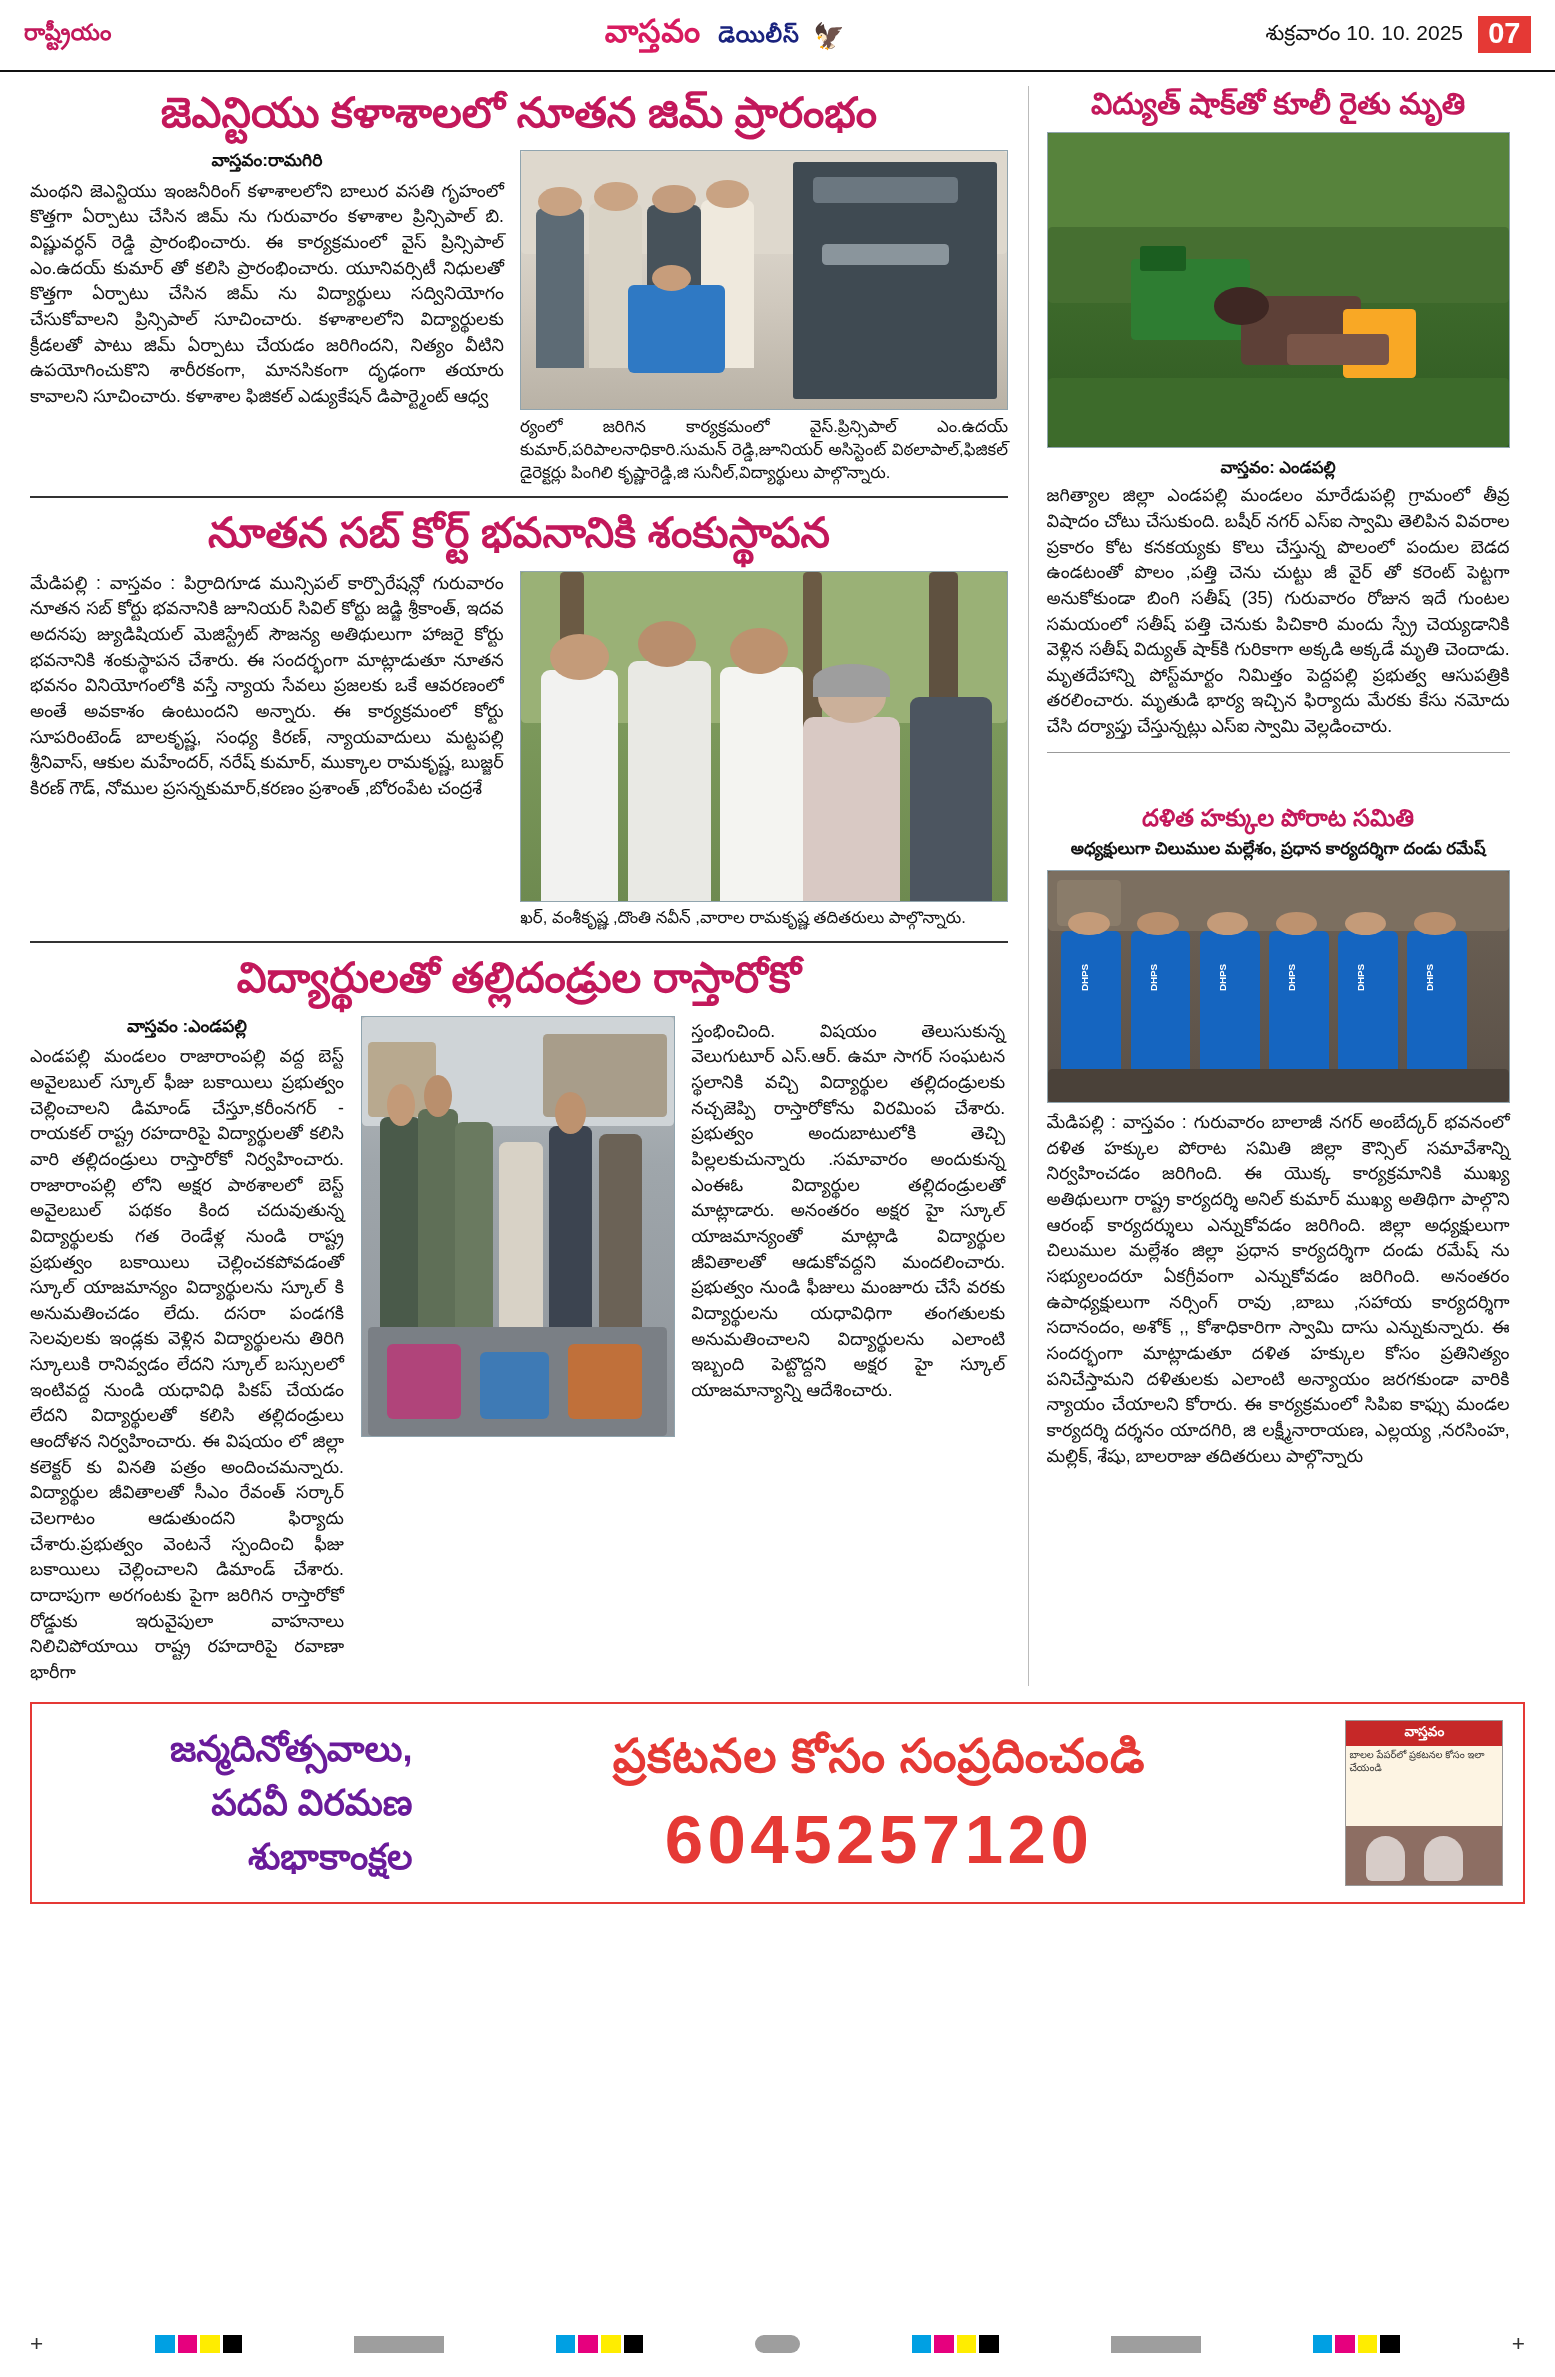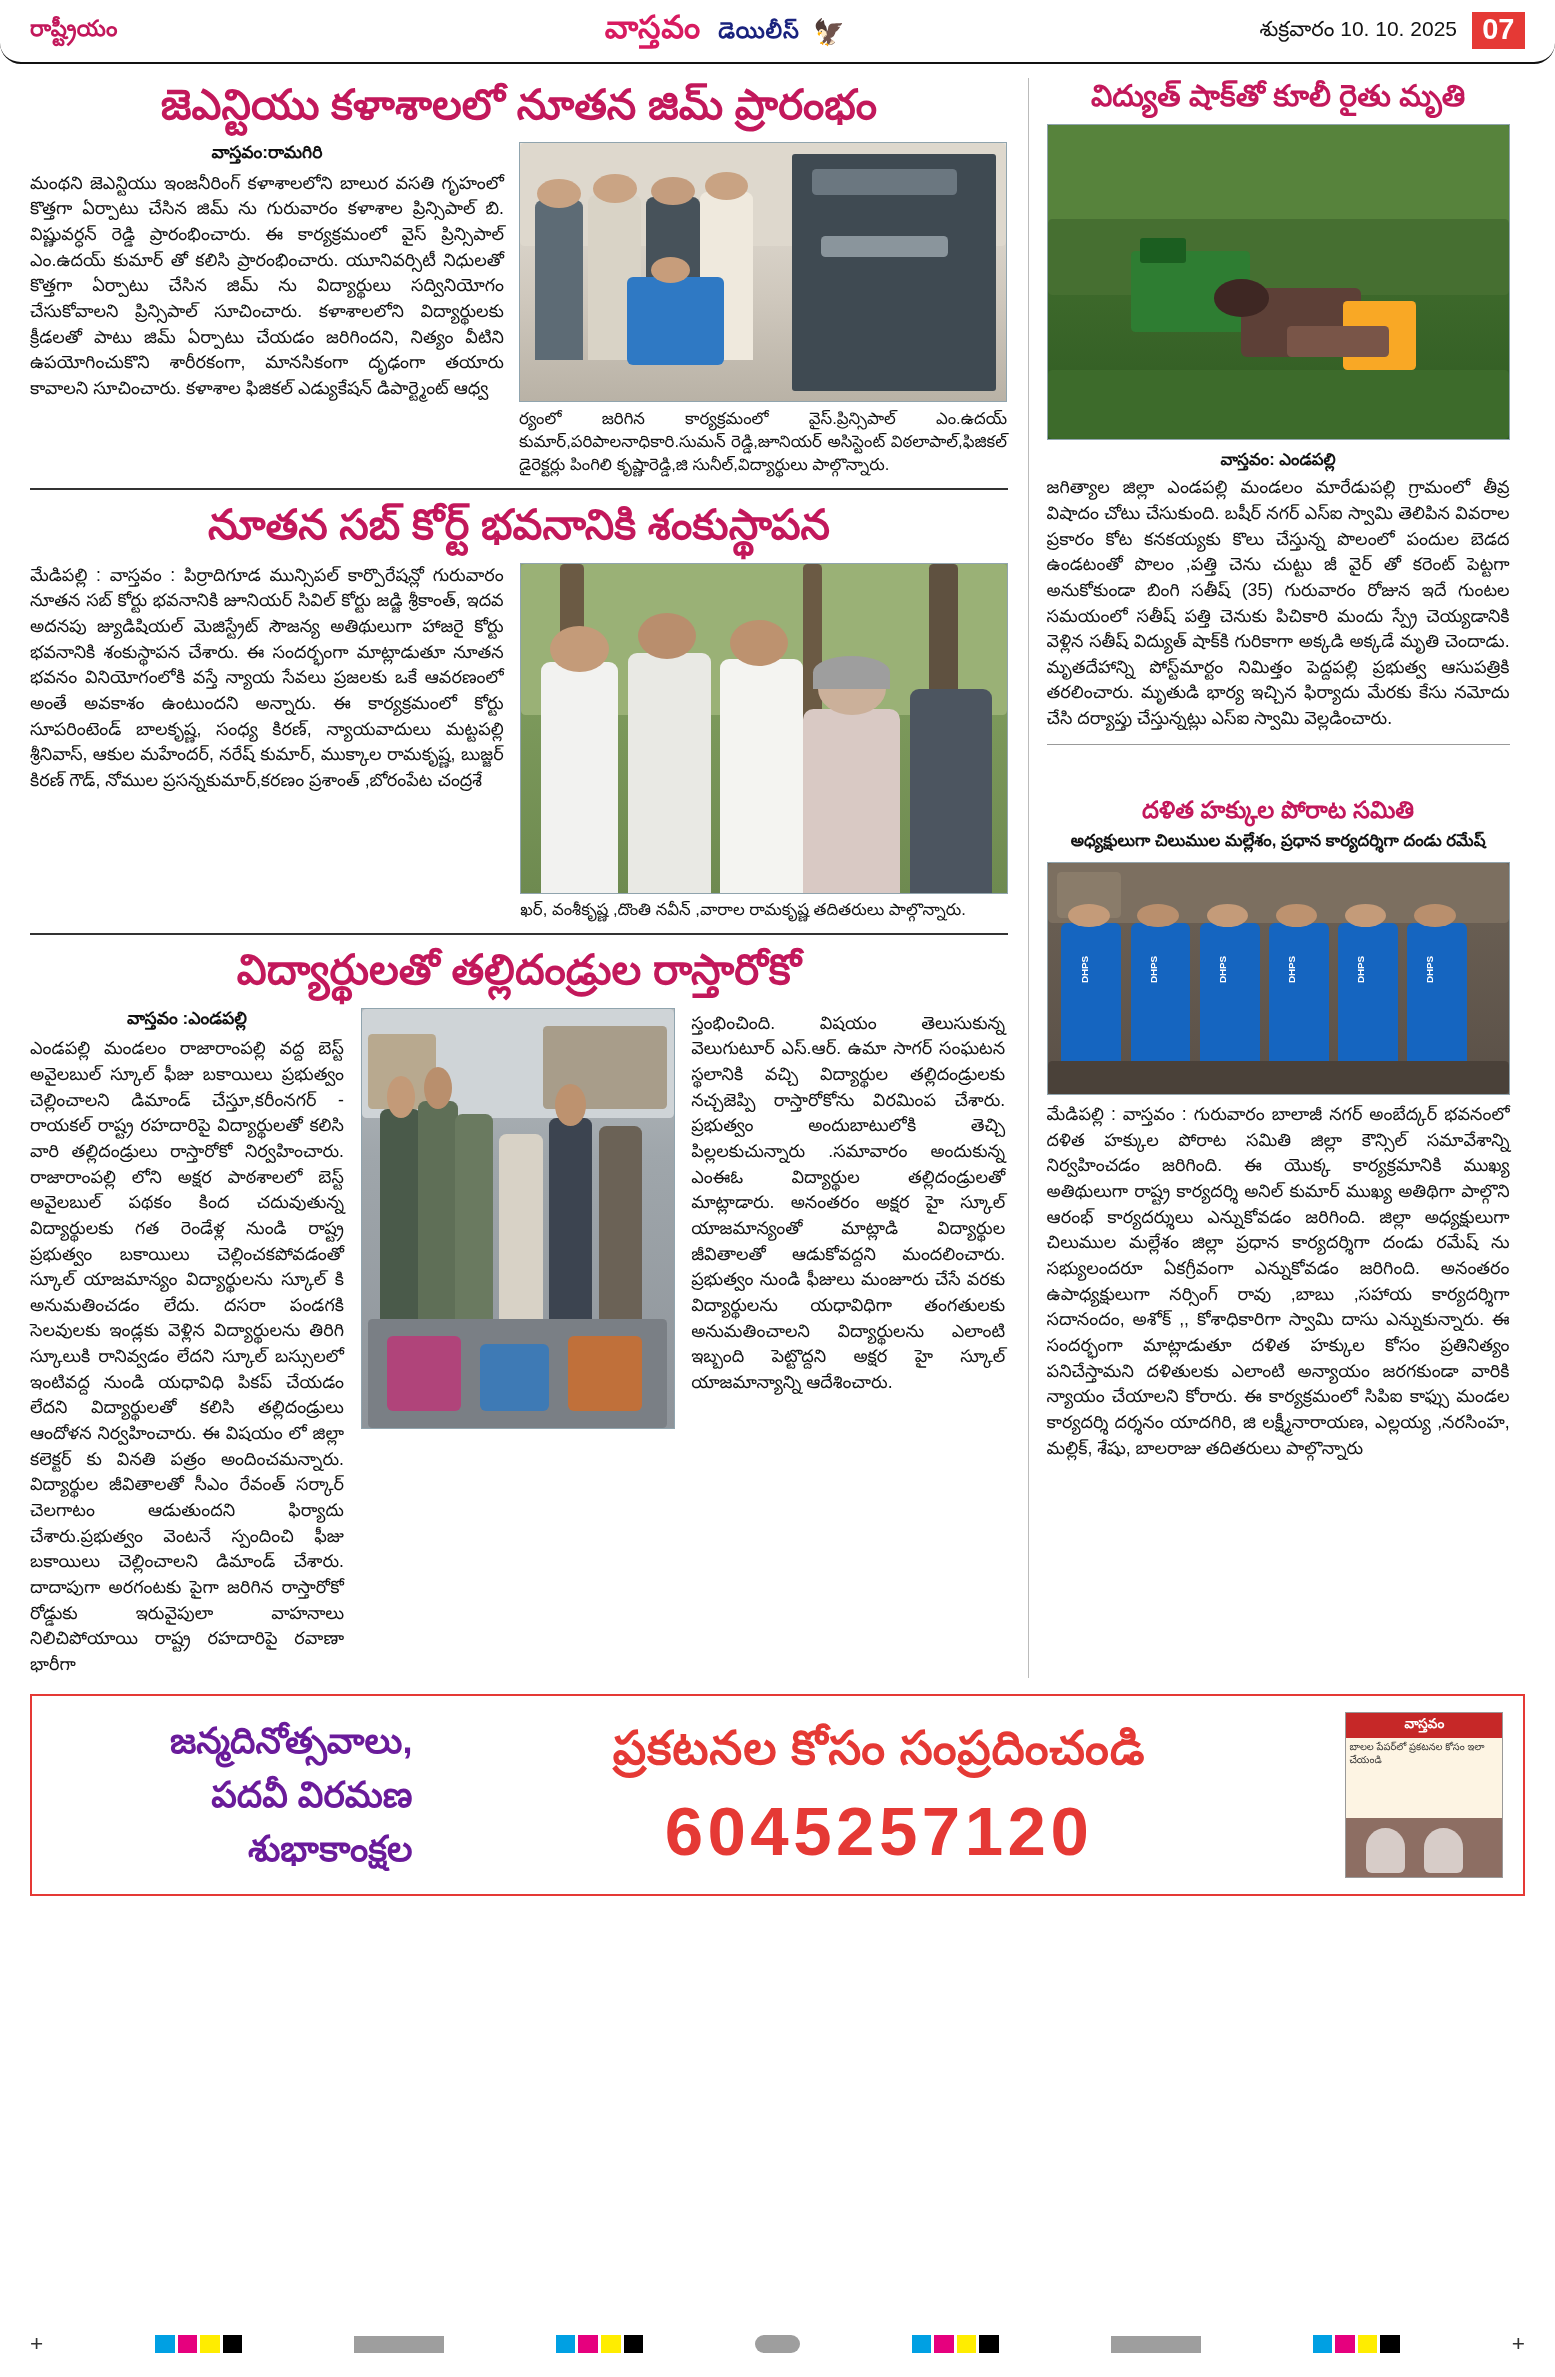--- a/index.html
+++ b/index.html
@@ -16,26 +16,25 @@
   .page {
     position: relative;
     width: 1555px;
     height: 2377px;
     background: #fff;
     padding: 0;
   }
   
   .masthead {
     position: relative;
-    height: 64px;
+    height: 72px;
     border-bottom: 2.3px solid #111;
     display: flex;
     align-items: center;
-    padding: 0 30px;
-    border-radius: 21px;
+    padding: 0 24px;
   }
   .mast-left {
     font-size: 22.6px;
     color: #c2185b;
     font-weight: bold;
     letter-spacing: 0.4px;
     width: 316px;
   }
   .mast-center {
     flex: 1;
@@ -134,21 +133,21 @@
     border: 0.8px solid #90a4ae;
   }
   .caption {
     font-size: 16.6px;
     line-height: 1.4;
     margin-top: 4.5px;
     text-align: justify;
   }
 
   
-  .art1-grid { display:flex; gap: 15px; }
+  .art1-grid { display:flex; gap: 15px; justify-content: space-between; }
   .art1-text { width: 474px; }
   .art1-media { width: 488px; }
 
   .art2-grid { display:flex; gap: 16.6px; }
   .art2-text { width: 474px; }
   .art2-media { width: 488px; }
 
   .art3-grid { display:flex; gap: 16.6px; }
   .art3-col { width: 314px; }
   .art3-media { width: 314px; }

